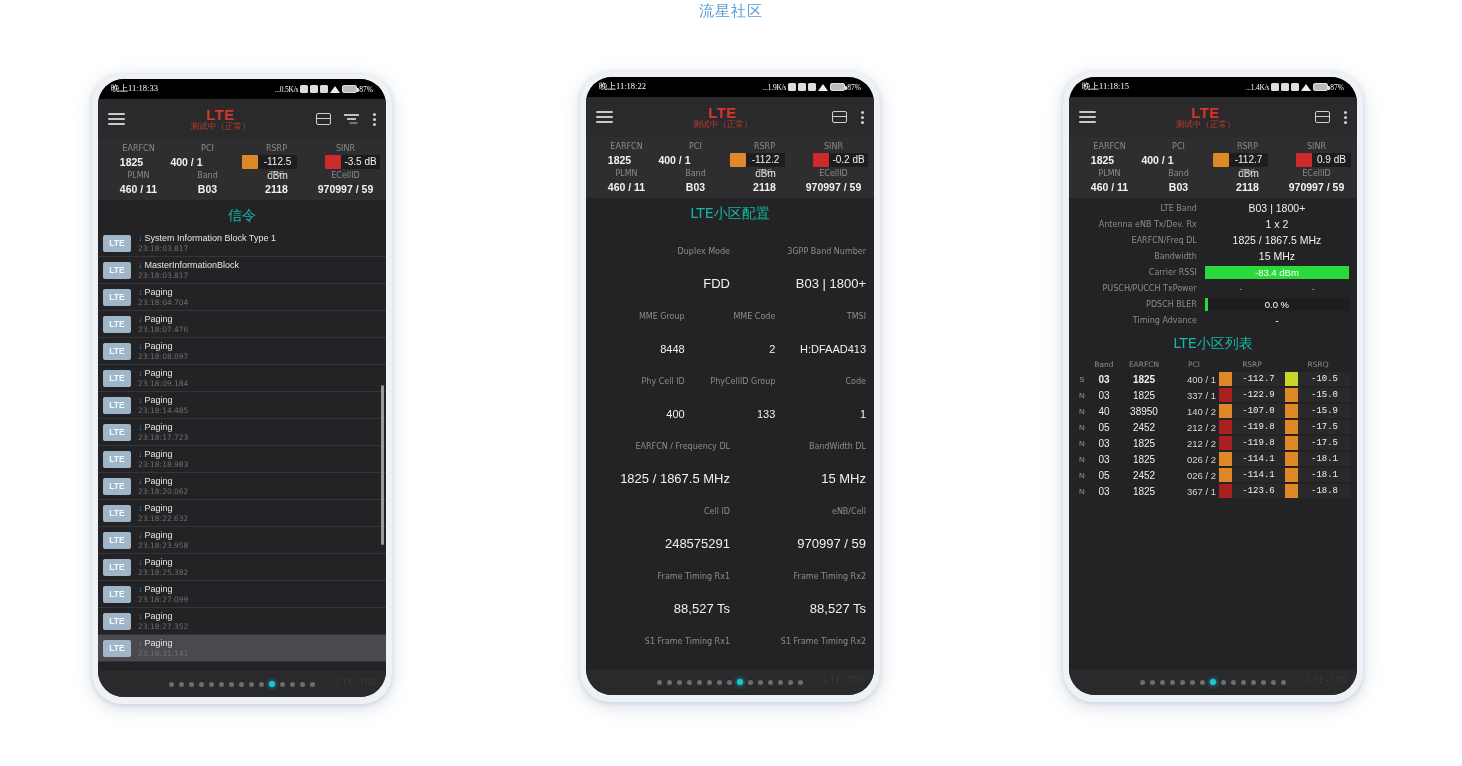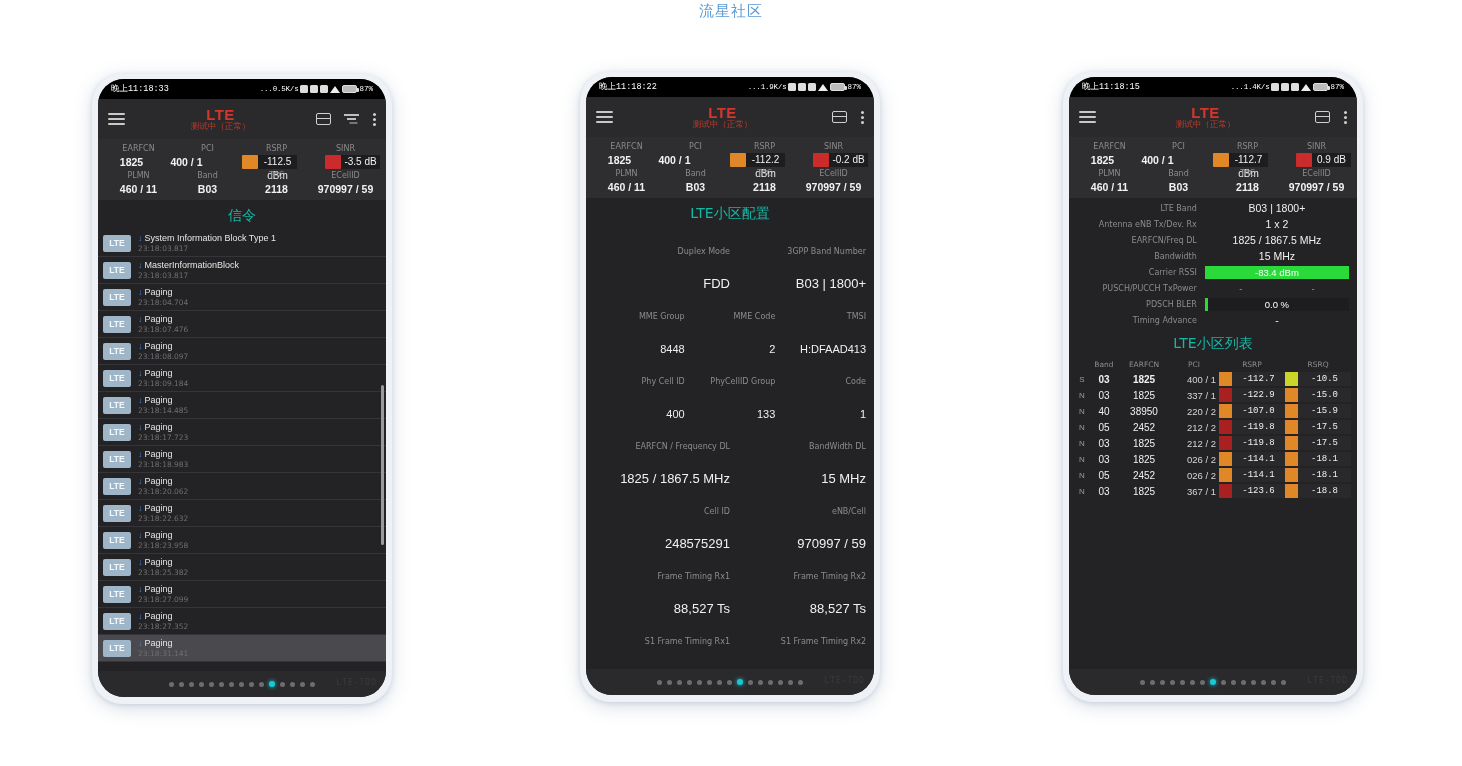--- a/index.html
+++ b/index.html
@@ -39,21 +39,21 @@
     overflow: hidden;
     position: relative;
     display: flex; flex-direction: column;
   }
   
   .statusbar {
     height: 20px; background: #000;
     display: flex; align-items: center; justify-content: space-between;
     padding: 0 13px;
     font-size: 8.5px; color: #ffffff;
-    font-family: Liberation Mono, monospace;
+    font-family: Liberation Serif, serif;
     flex: 0 0 auto;
   }
   .sb-right { display: flex; align-items: center; gap: 2px; }
   .sb-speed { font-size: 7.5px; letter-spacing: -0.2px; }
   .sb-ico {
     display: inline-block; width: 8px; height: 8px;
     background: #ddd; border-radius: 1.5px;
     position: relative;
   }
   .sb-ico.wifi { background: transparent; width: 10px; }
@@ -745,21 +745,21 @@
                 </div>
                 <div class="c-meas">
                   <span class="c-chip" style="background: rgb(224, 136, 40);"></span>
                   <span class="c-mval">-15.0</span>
                 </div>
               </div>
               <div class="ct-row">
                 <div class="c-s">N</div>
                 <div class="c-band">40</div>
                 <div class="c-earf">38950</div>
-                <div class="c-pci">220 / 2</div>
+                <div class="c-pci">140 / 2</div>
                 <div class="c-meas">
                   <span class="c-chip" style="background: rgb(224, 136, 40);"></span>
                   <span class="c-mval">-107.0</span>
                 </div>
                 <div class="c-meas">
                   <span class="c-chip" style="background: rgb(224, 136, 40);"></span>
                   <span class="c-mval">-15.9</span>
                 </div>
               </div>
               <div class="ct-row">

